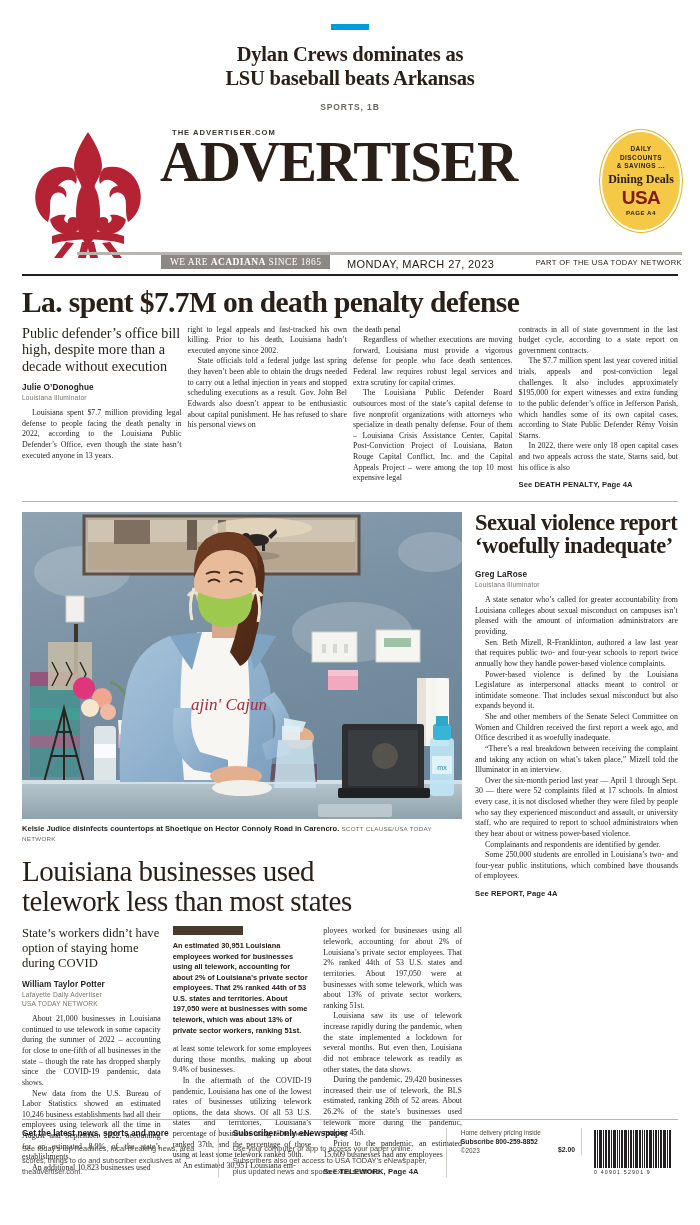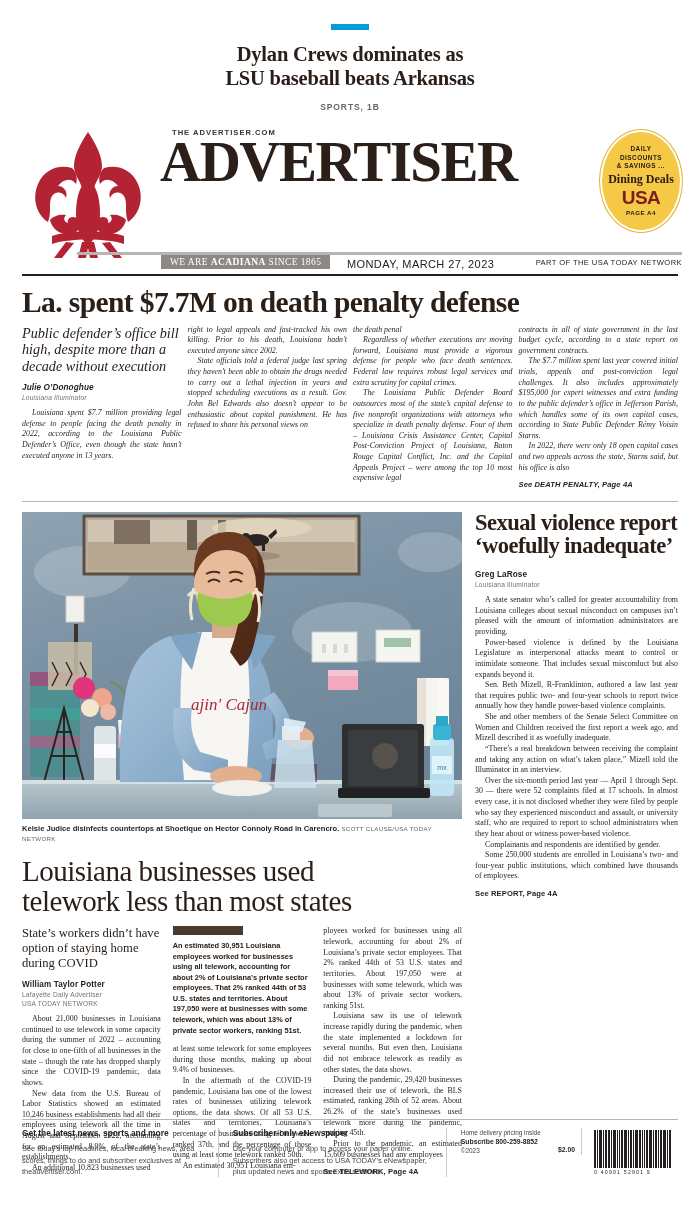--- a/index.html
+++ b/index.html
@@ -77,21 +77,21 @@
   
   .hr-thick{height:2px;background:#231f20;margin:0 22px;}
   .hr-thin{height:1px;background:#b9b4b0;margin:0 22px;}
 
   
   .lead{padding:0 22px;margin-top:11px;}
   .lead-hed{
     font-family:"Liberation Serif",serif;font-weight:bold;font-size:29.5px;
     line-height:1.02;color:#2b2019;letter-spacing:-0.6px;
   }
-  .lead-body{display:flex;gap:6px;margin-top:8px;font-style:italic;}
+  .lead-body{display:flex;gap:6px;margin-top:8px;}
   .col{flex:1;}
   .lead-deck{
     font-family:"Liberation Serif",serif;font-size:14.2px;line-height:1.16;
     color:#2b2019;margin-bottom:9px;
   }
   .byline{
     font-family:"Liberation Sans",sans-serif;font-weight:bold;font-size:8.2px;
     color:#231f20;letter-spacing:0.1px;
   }
   .byorg{
@@ -466,23 +466,23 @@
           <div class="jump">See TELEWORK, Page 4A</div>
         </div>
       </div>
     </div>
 
     <div class="mid-right">
       <div class="rail-hed">Sexual violence report ‘woefully inadequate’</div>
       <div class="byline" style="margin-top:12px">Greg LaRose</div>
       <div class="byorg">Louisiana Illuminator</div>
       <p class="bt first">A state senator who’s called for greater accountability from Louisiana colleges about sexual misconduct on campuses isn’t pleased with the amount of information administrators are providing.</p>
+      <p class="bt">Sen. Beth Mizell, R-Franklinton, authored a law last year that requires public two- and four-year schools to report twice annually how they handle power-based violence complaints.</p>
       <p class="bt">Power-based violence is defined by the Louisiana Legislature as interpersonal attacks meant to control or intimidate someone. That includes sexual misconduct but also expands beyond it.</p>
-      <p class="bt">Sen. Beth Mizell, R-Franklinton, authored a law last year that requires public two- and four-year schools to report twice annually how they handle power-based violence complaints.</p>
-      <p class="bt">She and other members of the Senate Select Committee on Women and Children received the first report a week ago, and Mizell described it as woefully inadequate.</p>
+      <p class="bt">She and other members of the Senate Select Committee on Women and Children received the first report a week ago, and Office described it as woefully inadequate.</p>
       <p class="bt">“There’s a real breakdown between receiving the complaint and taking any action on what’s taken place,” Mizell told the Illuminator in an interview.</p>
       <p class="bt">Over the six-month period last year — April 1 through Sept. 30 — there were 52 complaints filed at 17 schools. In almost every case, it is not disclosed whether they were filed by people who say they experienced misconduct and assault, or university staff, who are required to report to school administrators when they hear about or witness power-based violence.</p>
       <p class="bt">Complainants and respondents are identified by gender.</p>
       <p class="bt">Some 250,000 students are enrolled in Louisiana’s two- and four-year public institutions, which combined have thousands of employees.</p>
       <div class="jump">See REPORT, Page 4A</div>
     </div>
   </div>
 
   <div class="footer">
     <div class="foot-rule"></div>

